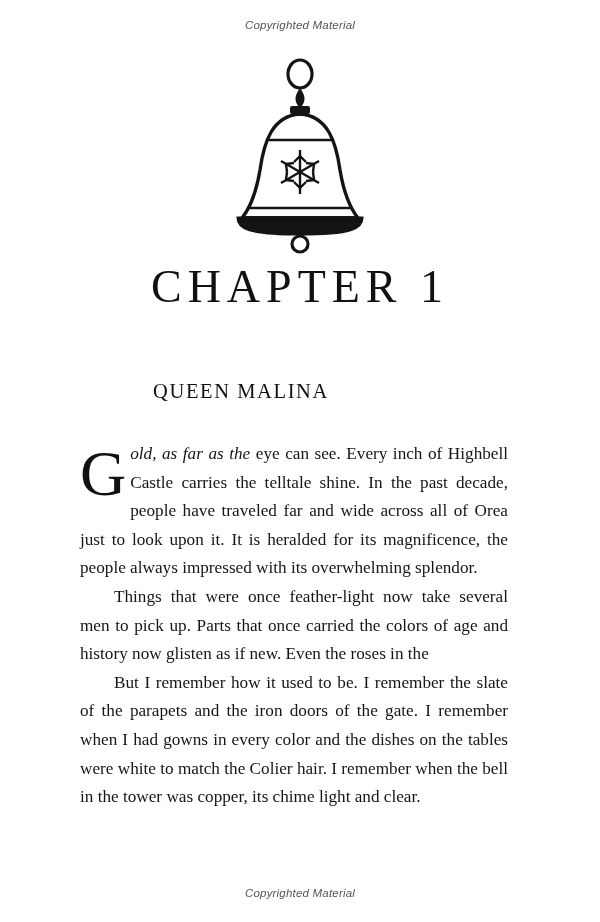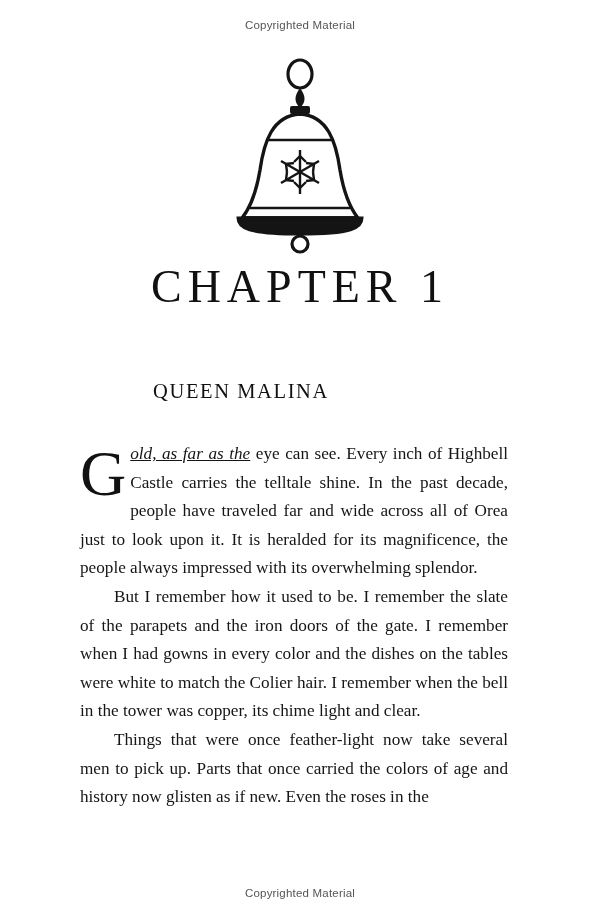--- a/index.html
+++ b/index.html
@@ -24,20 +24,21 @@
   .copyright-top,
   .copyright-bottom {
     position: absolute;
     left: 0;
     width: 600px;
     text-align: center;
     font-family: "Liberation Sans", sans-serif;
     font-size: 11.5px;
     letter-spacing: 0.2px;
     color: #555555;
+    font-style: italic;
   }
   .copyright-top { top: 19px; }
   .copyright-bottom { top: 887px; }
 
   .ornament {
     position: absolute;
     top: 58px;
     left: 0;
     width: 600px;
     display: flex;
@@ -92,21 +93,20 @@
     float: left;
     font-family: "Liberation Serif", serif;
     font-size: 64px;
     line-height: 56px;
     padding: 4px 4px 0 0;
     margin-top: 2px;
     color: #111111;
   }
   .opening-italic {
     font-style: italic;
-    text-decoration: underline;
   }
 </style>
 </head>
 <body>
 
 <div class="page">
 
   <div class="copyright-top">Copyrighted Material</div>
 
   <div class="ornament">
@@ -140,18 +140,18 @@
         </g>
       </g>
     </svg>
   </div>
 
   <div class="chapter-title">CHAPTER 1</div>
   <div class="chapter-subtitle">QUEEN MALINA</div>
 
   <div class="body-text">
     <p class="dropcap-para"><span class="dropcap">G</span><span class="opening-italic">old, as far as the</span><span> eye can see. Every inch of Highbell Castle carries the telltale shine. In the past decade, people have traveled far and wide across all of Orea just to look upon it. It is heralded for its magnificence, the people always impressed with its overwhelming splendor.</span></p>
+    <p class="indent">Things that were once feather-light now take several men to pick up. Parts that once carried the colors of age and history now glisten as if new. Even the roses in the</p>
     <p class="indent">But I remember how it used to be. I remember the slate of the parapets and the iron doors of the gate. I remember when I had gowns in every color and the dishes on the tables were white to match the Colier hair. I remember when the bell in the tower was copper, its chime light and clear.</p>
-    <p class="indent">Things that were once feather-light now take several men to pick up. Parts that once carried the colors of age and history now glisten as if new. Even the roses in the</p>
   </div>
 
   <div class="copyright-bottom">Copyrighted Material</div>
 </div>
 
 </body></html>

